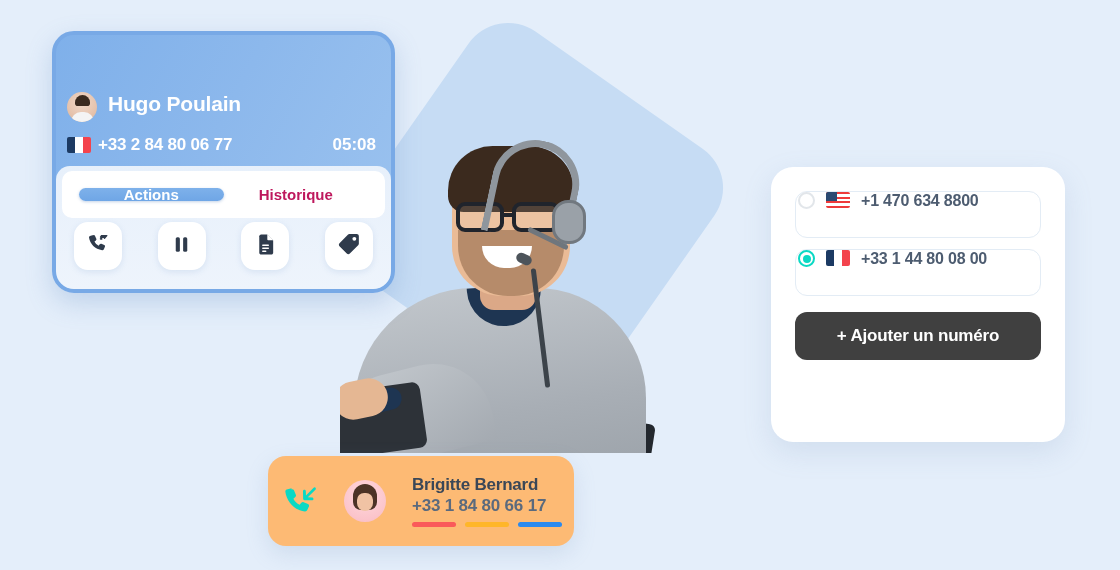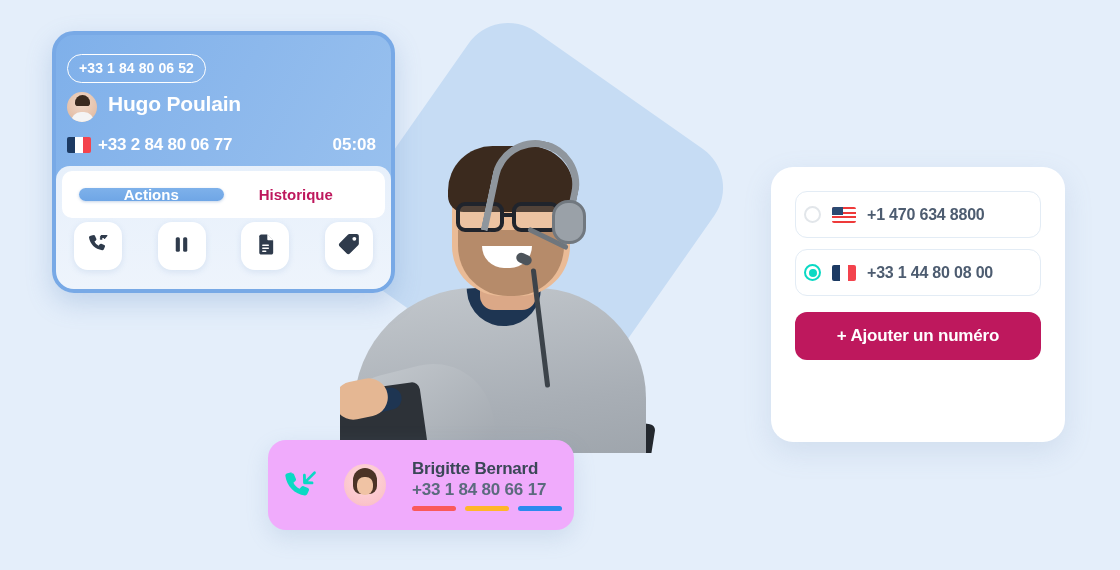--- a/index.html
+++ b/index.html
@@ -233,23 +233,23 @@
     background: #ffffff;
     display: flex; align-items: center; justify-content: center;
     box-shadow: 0 2px 6px rgba(110,150,200,.18);
     cursor: pointer;
   }
   .act-btn svg { width: 23px; height: 23px; fill: #2f3b4c; }
 
   
   .contact-card {
     position: absolute;
-    left: 268px; top: 440px;
+    left: 268px; top: 456px;
     width: 306px; height: 90px;
-    background: #f0abfc;
+    background: #fdba74;
     border-radius: 18px;
     box-shadow: 0 8px 22px rgba(120,150,190,.20);
     display: flex; align-items: center;
     padding: 0 16px;
     gap: 26px;
   }
   .cc2-callicon { width: 34px; height: 34px; flex: none; }
   .cc2-callicon svg { width: 34px; height: 34px; fill: #0ad9c4; }
   .cc2-avatar {
     width: 42px; height: 42px; border-radius: 50%; flex: none;
@@ -278,22 +278,22 @@
     background: #ffffff;
     border-radius: 22px;
     box-shadow: 0 10px 28px rgba(120,150,190,.18);
     padding: 24px 24px;
     display: flex; flex-direction: column; gap: 11px;
   }
   .num-row {
     height: 47px;
     border: 1.4px solid #e3ecf5;
     border-radius: 12px;
-    display: flex; align-items: center;
-    padding: 0 8px; gap: 11px;
+    display: flex; 
+    padding: 0 2px; gap: 11px;
     cursor: pointer;
   }
   .radio {
     width: 17px; height: 17px; border-radius: 50%;
     border: 2px solid #e2e6ea; flex: none;
     display: flex; align-items: center; justify-content: center;
   }
   .radio.sel { border-color: #0ad9c4; }
   .radio.sel::after {
     content: ""; width: 8px; height: 8px; border-radius: 50%;
@@ -312,21 +312,21 @@
   .flag.es div:nth-child(3){ width:100%; height:25%; background:#f0414d; }
   .flag.es { flex-direction: column; }
   .flag.es .crest {
     position:absolute; left:4px; top:2px; width:5px; height:5px;
     background:#e0564a; border-radius:1px;
   }
   .num-text { font-size: 16px; font-weight: 700; color: #4d5c70; letter-spacing: -.2px; }
   .add-btn {
     margin-top: 5px;
     height: 48px;
-    background: #be185d;
+    background: #404040;
     border: none; border-radius: 12px;
     color: #ffffff; font-size: 17px; font-weight: 700;
     font-family: "Liberation Sans", sans-serif;
     letter-spacing: -.2px;
     cursor: pointer;
   }
 </style>
 </head>
 <body>
 
@@ -352,21 +352,20 @@
   </div>
   <div class="ag-headset-band"></div>
   <div class="ag-earcup"></div>
   <div class="ag-mic-arm"></div>
   <div class="ag-mic"></div>
   <div class="ag-cable"></div>
 </div>
 
 <div class="call-card">
 
-  <div class="cc-badge">+33 1 84 80 06 52</div>
 
   <div class="cc-person">
     <div class="cc-avatar"></div>
     <div class="cc-name">Hugo Poulain</div>
   </div>
 
   <div class="cc-numline">
     <span class="flag fr">
       <div></div>
         <div></div>

